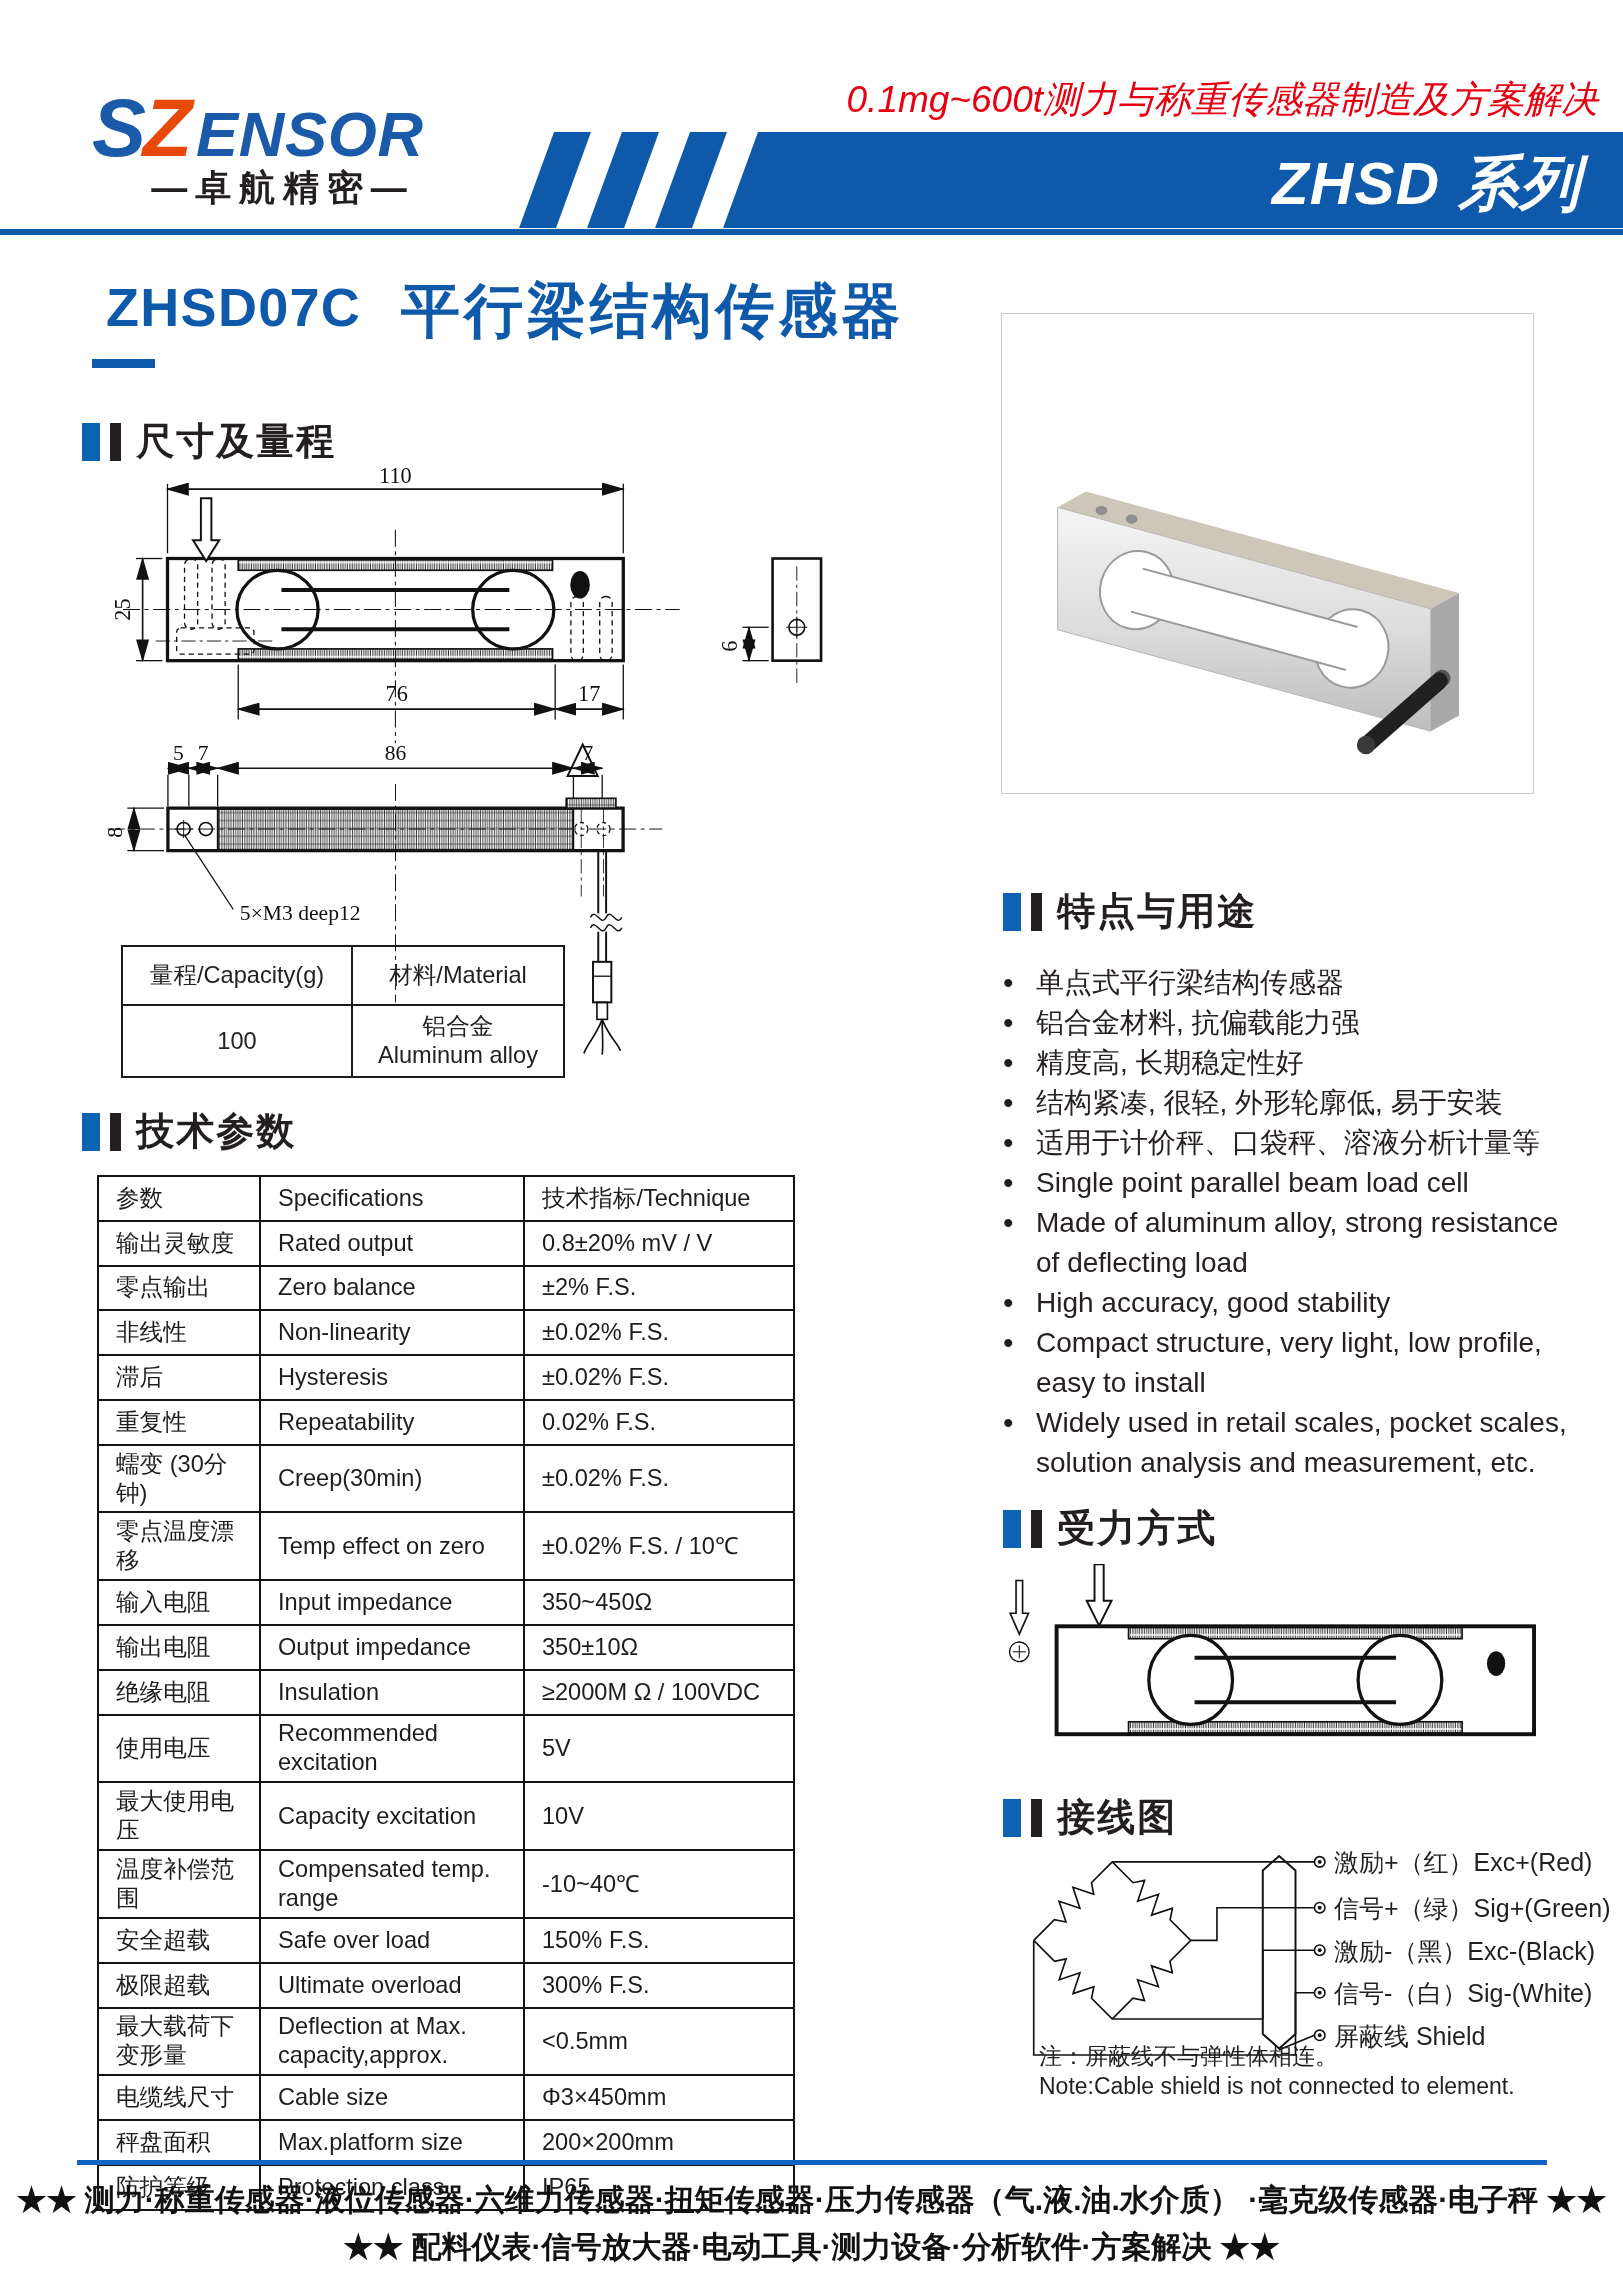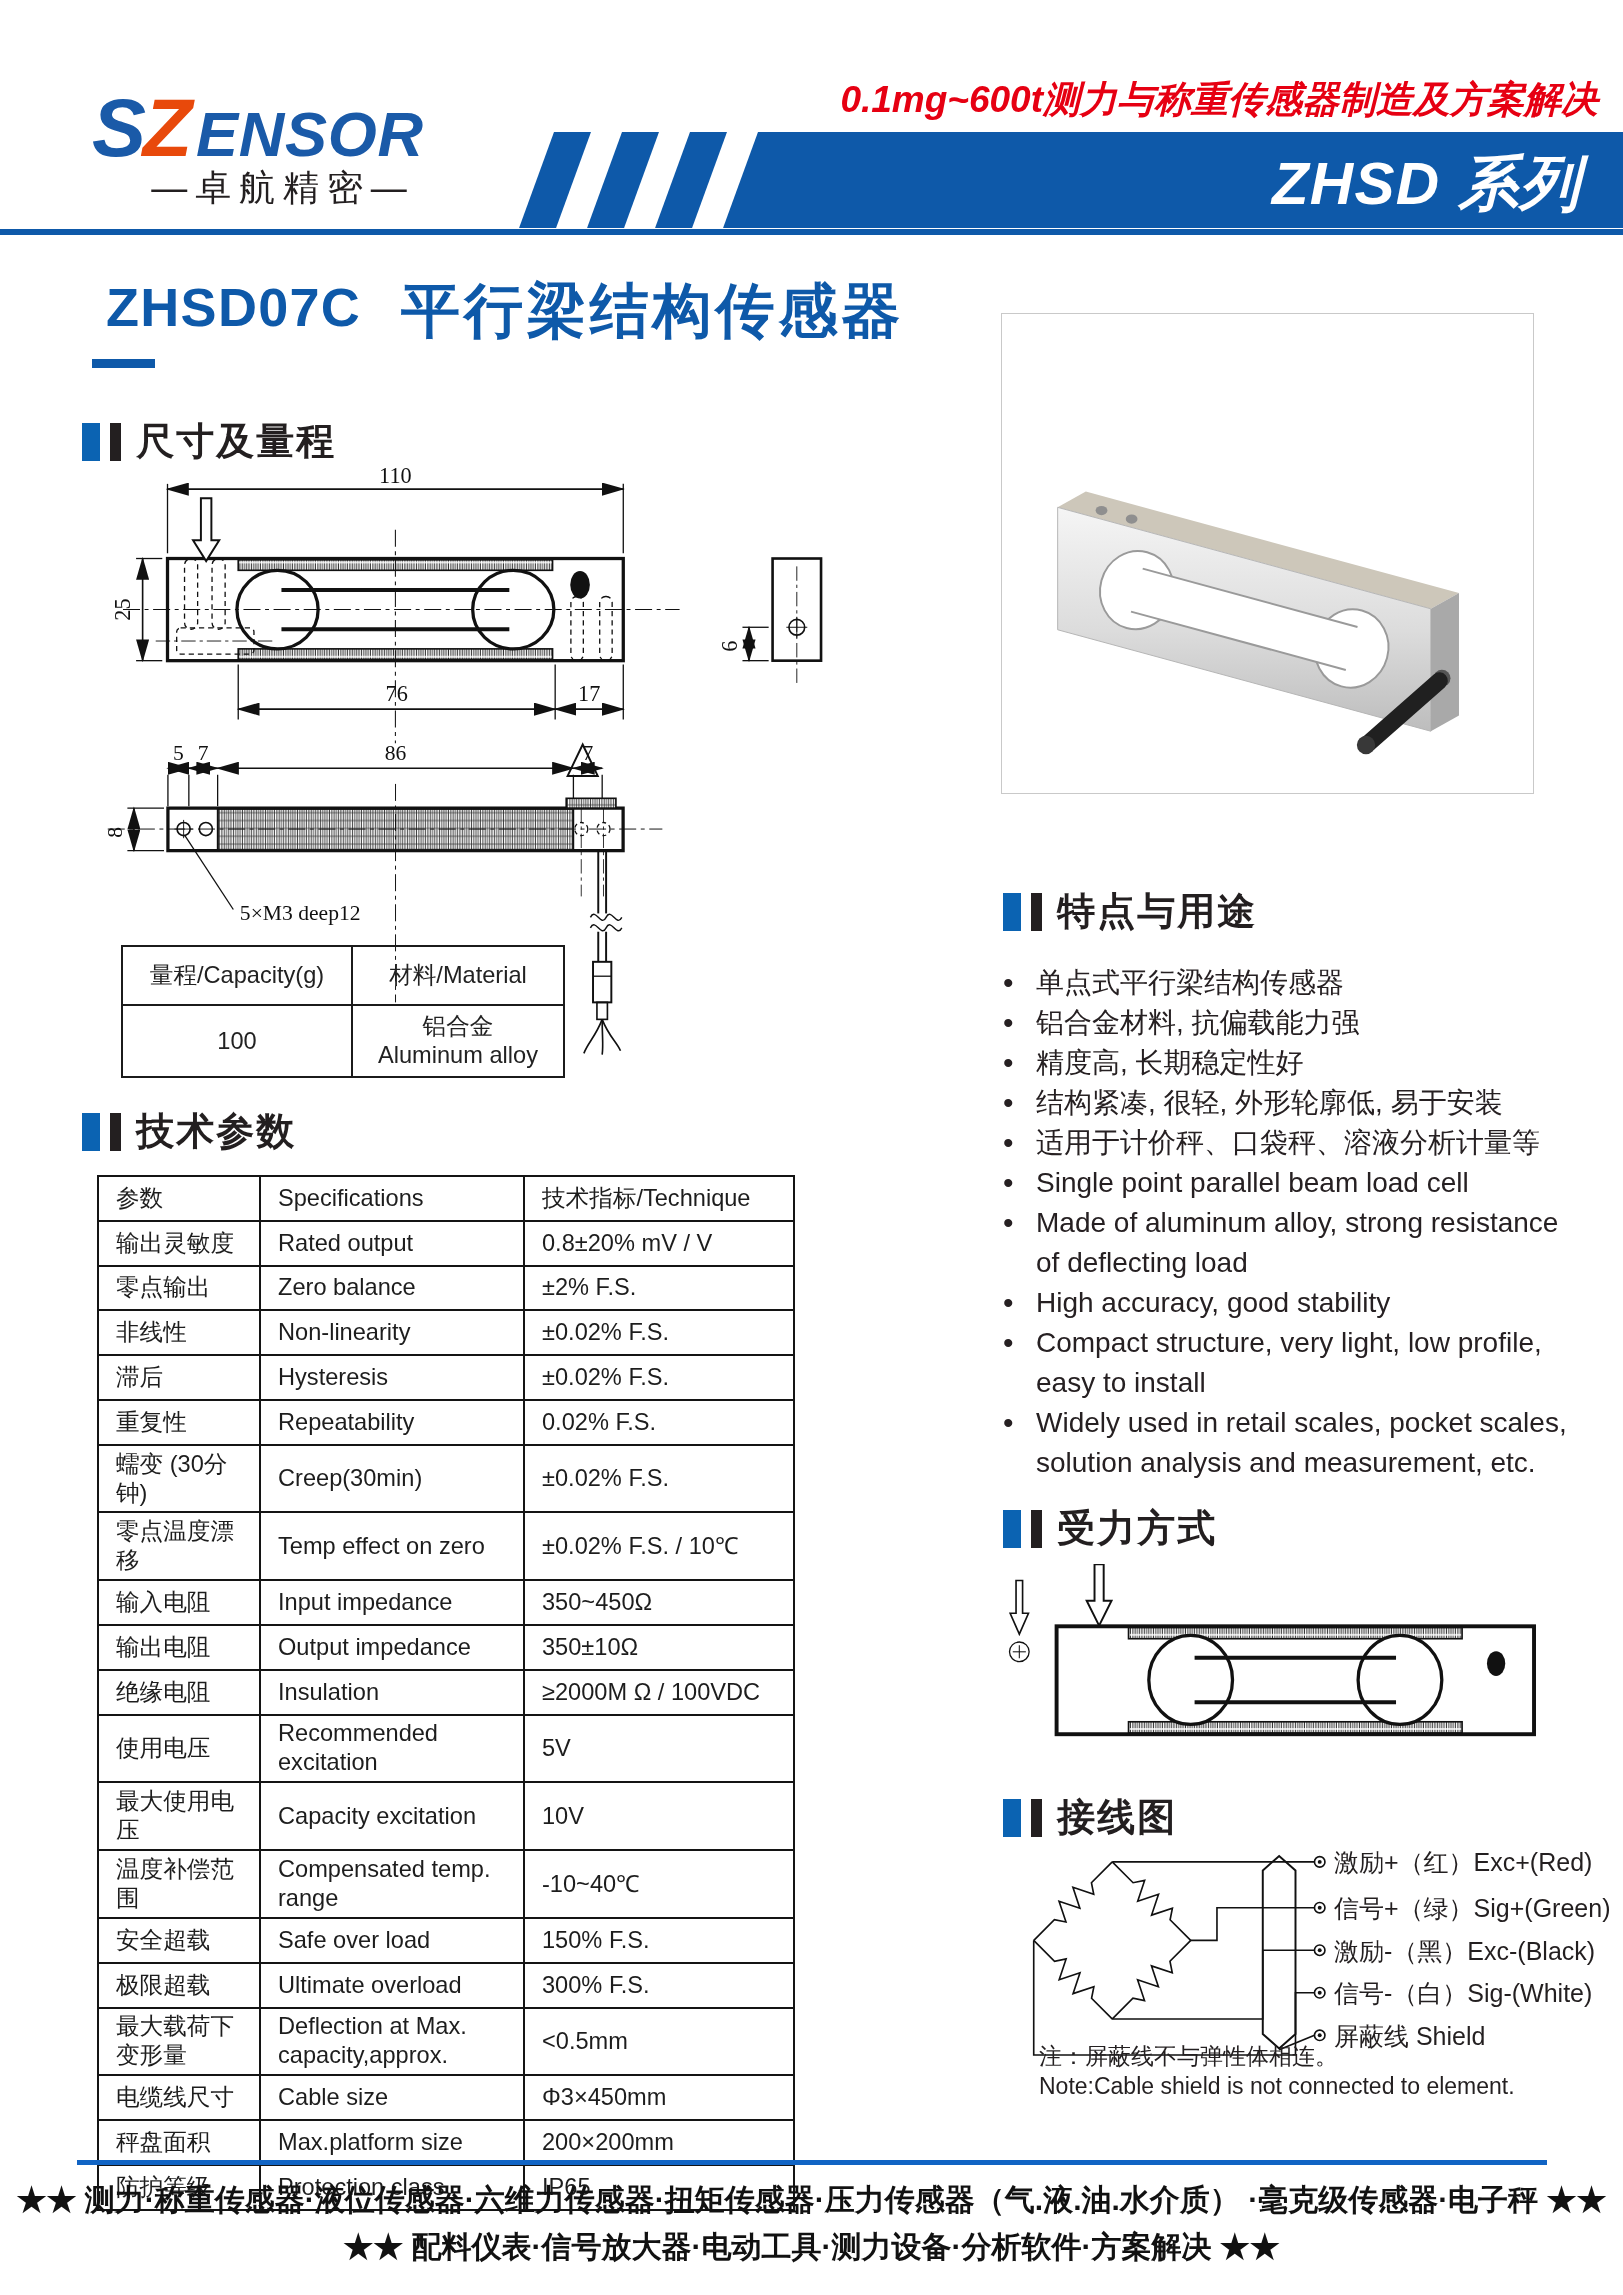--- a/index.html
+++ b/index.html
@@ -6,22 +6,22 @@
   .page{position:relative;width:1623px;height:2295px;background:#ffffff;overflow:hidden;
         font-family:"Liberation Sans",sans-serif;color:#231F20;}
   .abs{position:absolute;}
 
   
   .logo{position:absolute;left:92px;top:82px;display:flex;align-items:baseline;font-style:italic;font-weight:900;}
   .ls{font-size:81px;color:#1A5AA8;letter-spacing:-3.3px;}
   .lz{font-size:81px;color:#E8490B;margin-right:3.9px;}
   .lr{font-size:63px;color:#1A5AA8;letter-spacing:0.7px;}
   .tagline{position:absolute;left:98px;top:164px;width:370px;text-align:center;
-           font-size:36px;font-weight:normal;letter-spacing:7.9px;color:#231F20;white-space:nowrap;}
-  .slogan{position:absolute;right:25px;top:75px;font-size:37px;font-weight:700;font-style:italic;color:#E60012;white-space:nowrap;}
+           font-size:36px;font-weight:bold;letter-spacing:7.9px;color:#231F20;white-space:nowrap;}
+  .slogan{position:absolute;right:25px;top:75px;font-size:37px;font-weight:400;font-style:italic;color:#E60012;white-space:nowrap;}
   .band{position:absolute;left:758px;top:132px;width:969px;height:96px;background:#0E59A9;
         transform:skewX(-20deg);transform-origin:top left;}
   .stripe{position:absolute;top:132px;width:37px;height:96px;background:#0E59A9;
           transform:skewX(-20deg);transform-origin:top left;}
   .series{position:absolute;right:42px;top:144px;font-size:60px;font-weight:900;font-style:italic;
           color:#ffffff;letter-spacing:1.3px;white-space:nowrap;}
   .rule-top{position:absolute;left:0;top:229px;width:1623px;height:5.9px;background:#0E59A9;}
 
   
   .model{position:absolute;left:106px;top:276px;font-size:54px;font-weight:900;color:#0E59A9;letter-spacing:1.3px;}

